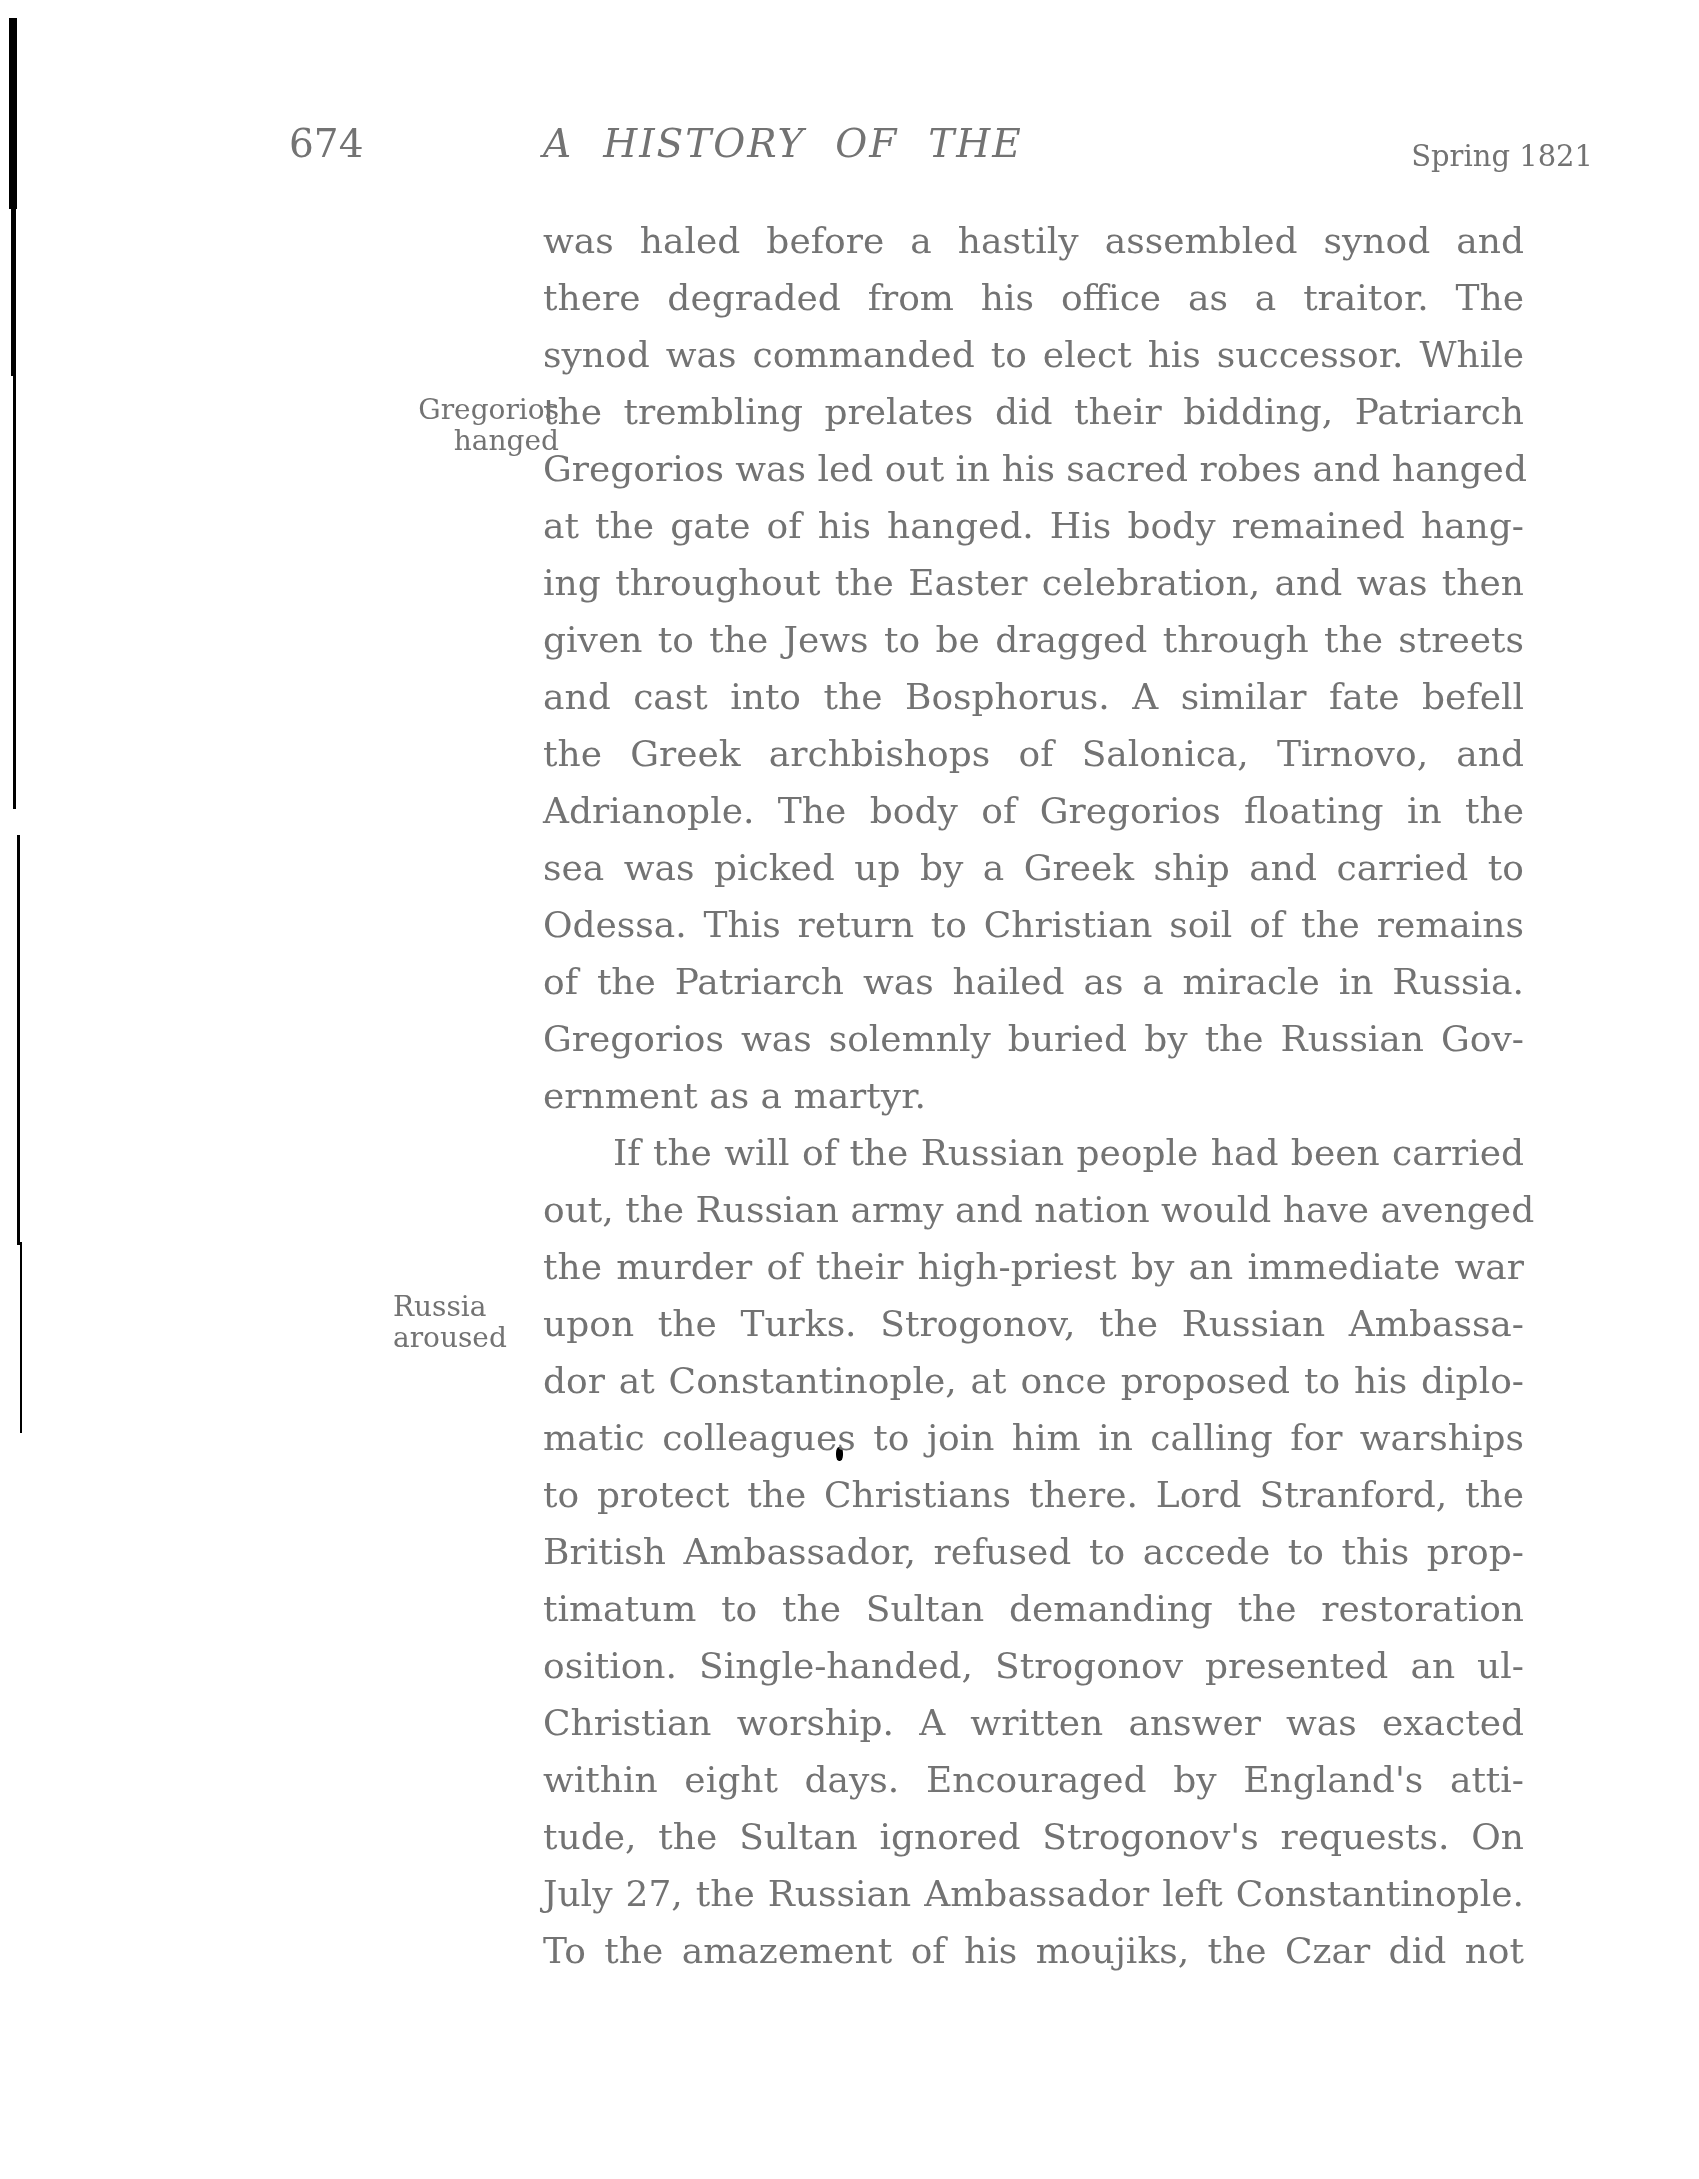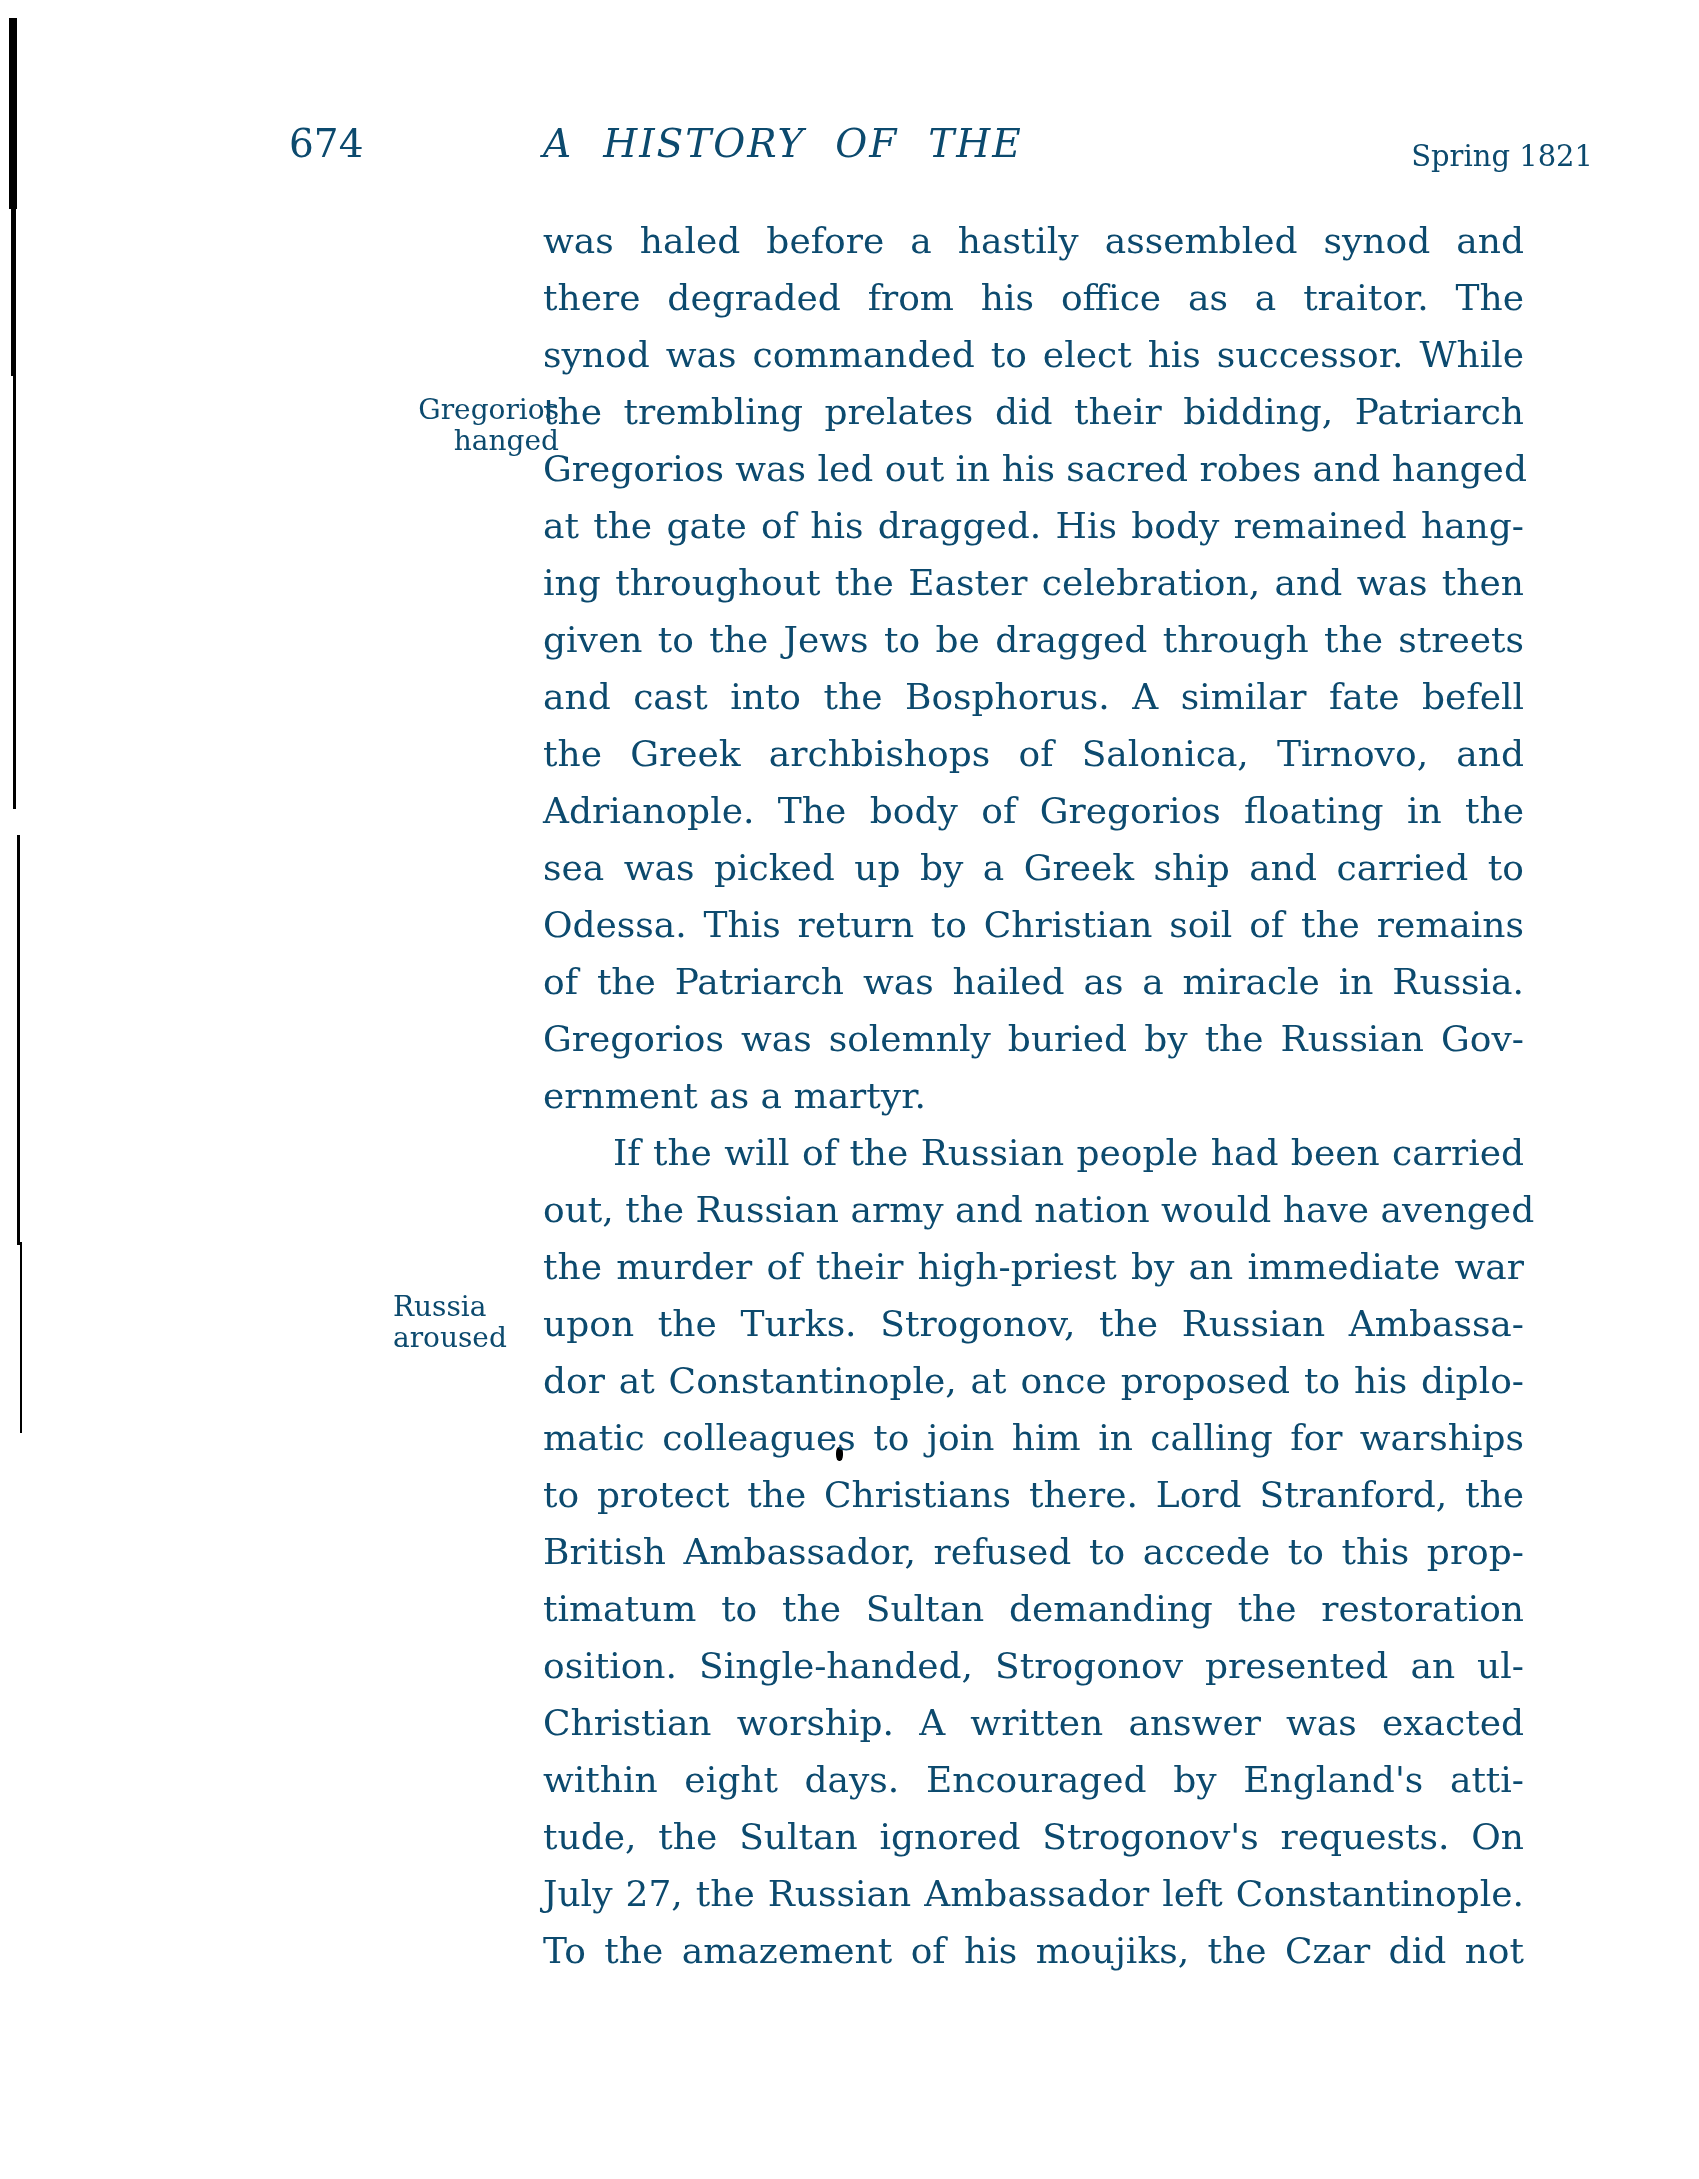--- a/index.html
+++ b/index.html
@@ -1,21 +1,21 @@
 <!DOCTYPE html>
 <html><head>
 <meta charset="utf-8">
 <style>
   html, body { margin: 0; padding: 0; background: #888; }
   .page {
     position: relative;
     width: 1700px;
     height: 2180px;
     background: #ffffff;
-    color: #0c4a6e;
+    color: #737373;
     font-family: "DejaVu Serif", "Liberation Serif", serif;
     overflow: hidden;
   }
 
   
   .artifact { position: absolute; background: #000; }
   #art1 { left: 8.8px;  top: 17.6px;   width: 7.8px; height: 191px; }
   #art2 { left: 10.7px; top: 205px;  width: 4.9px; height: 171px; }
   #art3 { left: 12.7px; top: 374px;  width: 2.9px; height: 435px; }
   #art4 { left: 16.6px; top: 835px;  width: 3.9px; height: 410px; }
@@ -84,21 +84,21 @@
     <div>Russia</div>
     <div>aroused</div>
   </div>
 
   <div class="text-block">
       <div class="line">was haled before a hastily assembled synod and</div>
       <div class="line">there degraded from his office as a traitor. The</div>
       <div class="line">synod was commanded to elect his successor. While</div>
       <div class="line">the trembling prelates did their bidding, Patriarch</div>
       <div class="line">Gregorios was led out in his sacred robes and hanged</div>
-      <div class="line">at the gate of his dragged. His body remained hang-</div>
+      <div class="line">at the gate of his hanged. His body remained hang-</div>
       <div class="line">ing throughout the Easter celebration, and was then</div>
       <div class="line">given to the Jews to be dragged through the streets</div>
       <div class="line">and cast into the Bosphorus. A similar fate befell</div>
       <div class="line">the Greek archbishops of Salonica, Tirnovo, and</div>
       <div class="line">Adrianople. The body of Gregorios floating in the</div>
       <div class="line">sea was picked up by a Greek ship and carried to</div>
       <div class="line">Odessa. This return to Christian soil of the remains</div>
       <div class="line">of the Patriarch was hailed as a miracle in Russia.</div>
       <div class="line">Gregorios was solemnly buried by the Russian Gov-</div>
       <div class="line ragged">ernment as a martyr.</div>

